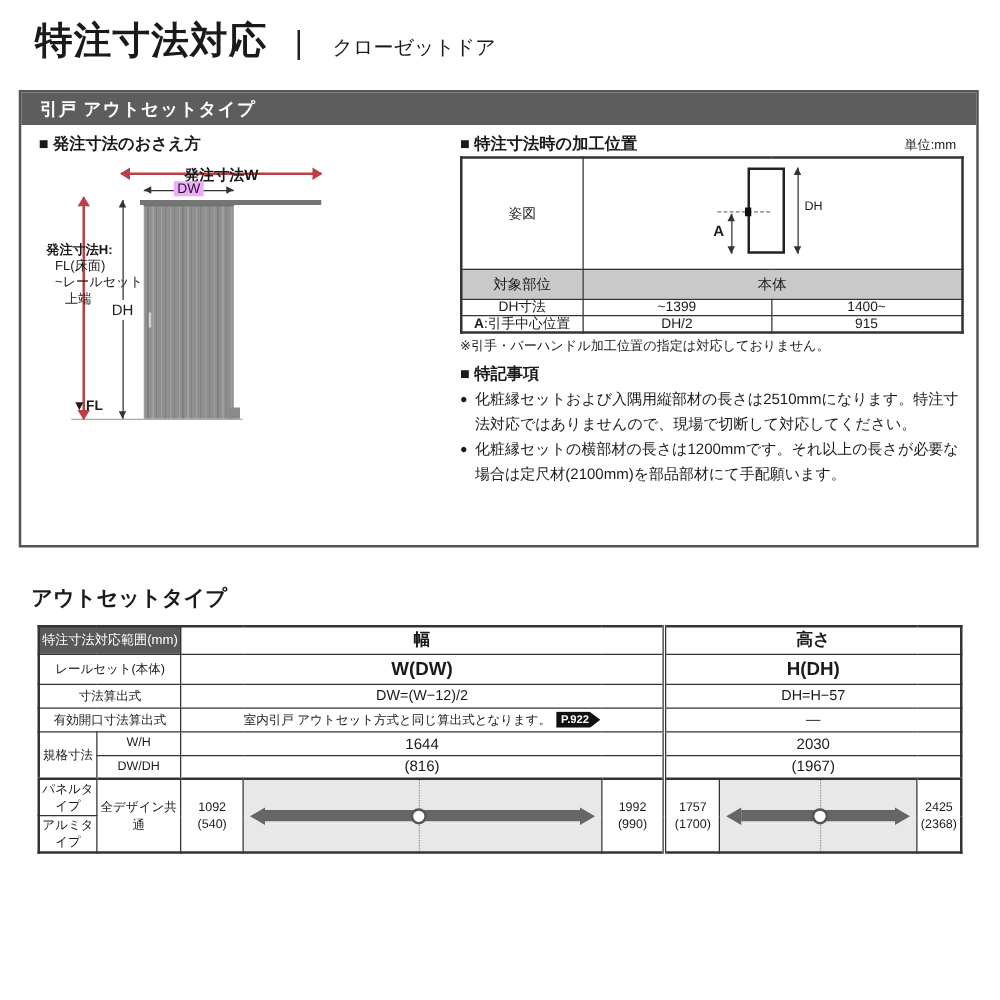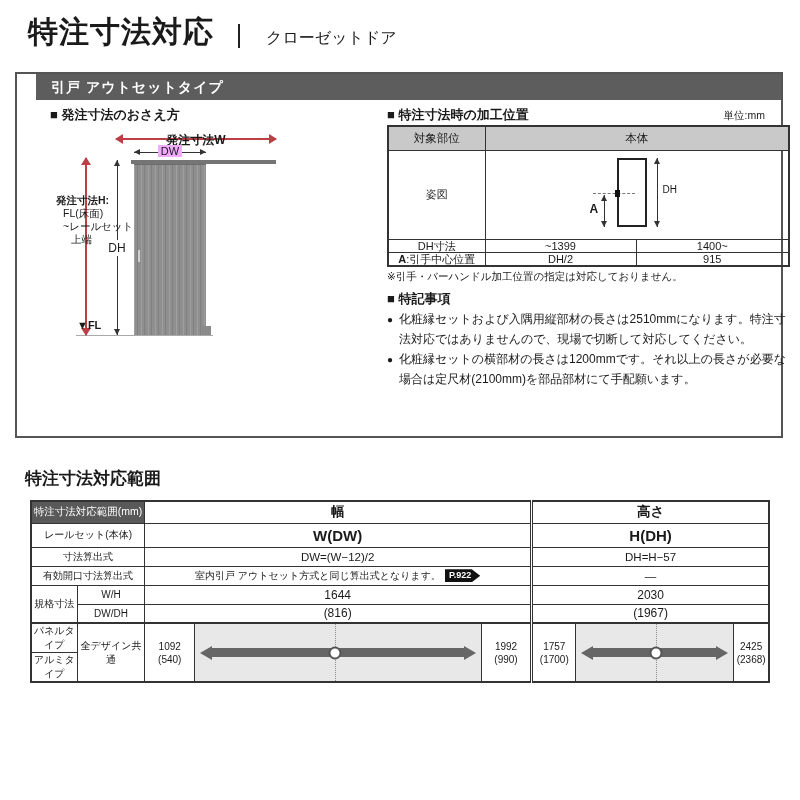--- a/index.html
+++ b/index.html
@@ -5,21 +5,21 @@
   * { margin:0; padding:0; box-sizing:border-box; }
   html,body { width:800px; height:800px; background:#fff; font-family:"Liberation Sans","DejaVu Sans",sans-serif; color:#1a1a1a; }
   .page { position:relative; width:800px; height:800px; overflow:hidden; background:#fff; }
 
   
   .doc-title { position:absolute; left:28px; top:12px; font-size:30px; font-weight:bold; letter-spacing:1px; }
   .title-sep { position:absolute; left:238px; top:24px; width:2px; height:24px; background:#222; }
   .doc-subtitle { position:absolute; left:266px; top:28px; font-size:16px; }
 
   
-  .main-box { position:absolute; left:15px; top:72px; width:768px; height:366px; border:2px solid #555; background:#fff;padding-left:19px; }
+  .main-box { position:absolute; left:15px; top:72px; width:768px; height:366px; border:2px solid #555; background:#fff; }
   .box-header { height:26px; background:#5d5d5d; color:#fff; font-size:14px; font-weight:bold; line-height:26px; padding-left:15px; letter-spacing:1px; }
   .box-body { position:relative; width:100%; height:336px; }
 
   .section-title { position:absolute; font-size:13px; font-weight:bold; }
   .unit-label { position:absolute; right:16px; top:9px; font-size:10.5px; }
 
   
   .diagram { position:absolute; left:20px; top:28px; width:312px; height:214px; }
   .harrow { position:absolute; height:2px; background:#bc3f46; }
   .harrow::before { content:""; position:absolute; left:-1px; top:-4px; border:5px solid transparent; border-right:8px solid #bc3f46; border-left:0; }
@@ -137,37 +137,37 @@
       <div class="unit-label">単位:mm</div>
 
       <table class="proc-table">
         <colgroup>
             <col style="width:97px;">
             <col style="width:151px;">
             <col style="width:153px;">
           </colgroup>
         <tbody>
             <tr>
-          <th class="hdr">対象部位</th>
-          <th class="hdr" colspan="2">本体</th>
-        </tr>
-        <tr>
           <td class="sugata-cell">姿図</td>
           <td class="sugata-cell" colspan="2">
             <div class="sketch">
               <div class="sk-door"></div>
               <div class="dimline-v sk-dh-line"></div>
               <div class="sk-dh-label">DH</div>
               <div class="sk-dash"></div>
               <div class="sk-tick"></div>
               <div class="dimline-v sk-a-line"></div>
               <div class="sk-a-label">A</div>
             </div>
           </td>
         </tr>
+        <tr>
+          <th class="hdr">対象部位</th>
+          <th class="hdr" colspan="2">本体</th>
+        </tr>
         <tr class="r-small">
           <td>DH寸法</td>
           <td>~1399</td>
           <td>1400~</td>
         </tr>
         <tr class="r-small">
           <td><b>A</b><span>:引手中心位置</span></td>
           <td>DH/2</td>
           <td>915</td>
         </tr>
@@ -176,21 +176,21 @@
       <div class="proc-note">※引手・バーハンドル加工位置の指定は対応しておりません。</div>
 
       <div class="section-title notes-title">■ 特記事項</div>
       <ul class="notes-list">
         <li><span class="bullet">●</span><span>化粧縁セットおよび入隅用縦部材の長さは2510mmになります。特注寸法対応ではありませんので、現場で切断して対応してください。</span></li>
         <li><span class="bullet">●</span><span>化粧縁セットの横部材の長さは1200mmです。それ以上の長さが必要な場合は定尺材(2100mm)を部品部材にて手配願います。</span></li>
       </ul>
     </div>
   </div>
 
-  <div class="spec-title">特注寸法対応範囲</div>
+  <div class="spec-title">アウトセットタイプ</div>
 
   <table class="spec-table">
     <colgroup>
       <col style="width:46px;">
         <col style="width:67px;">
       <col style="width:50px;">
         <col style="width:285px;">
         <col style="width:50px;">
       <col style="width:44px;">
         <col style="width:157px;">

